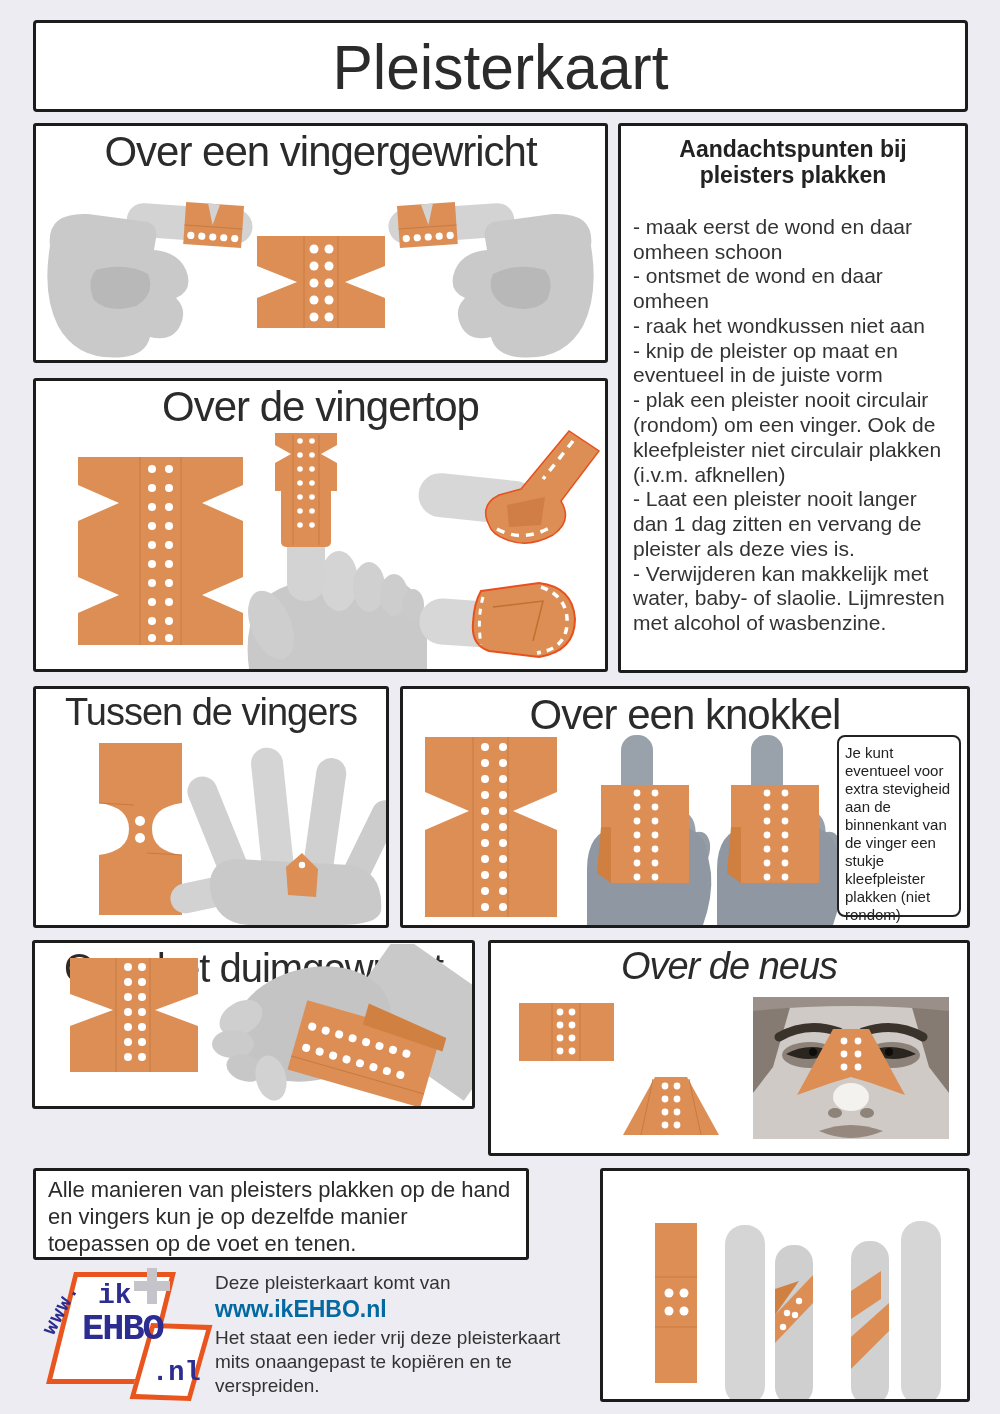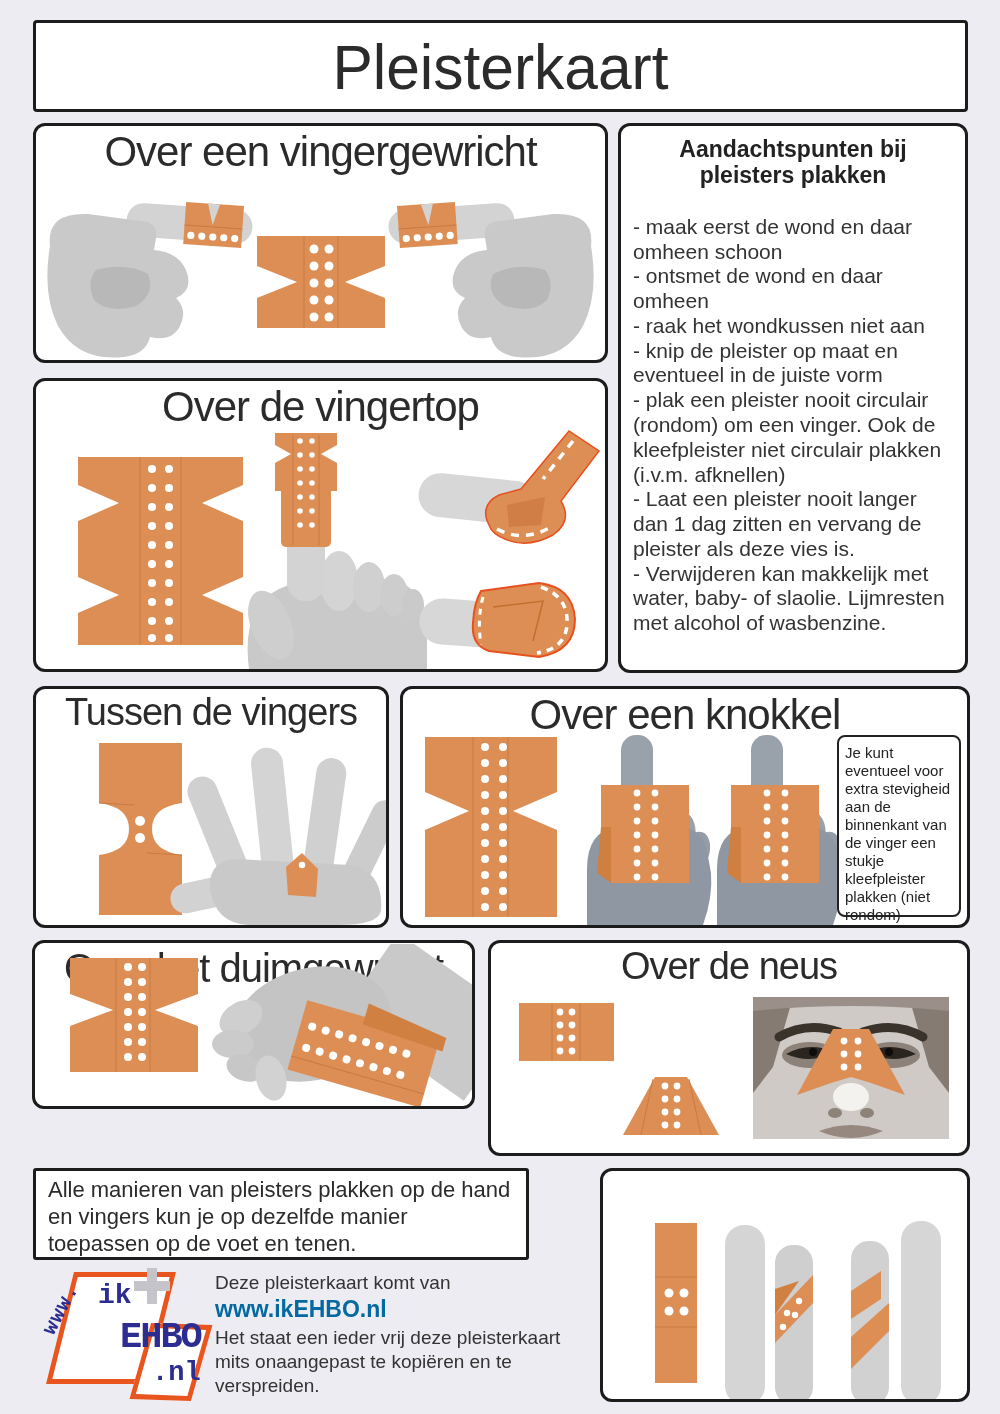--- a/index.html
+++ b/index.html
@@ -1,33 +1,33 @@
 <!DOCTYPE html>
 <html><head>
 <meta charset="utf-8">
 <style>
   * { margin:0; padding:0; box-sizing:border-box; }
   html,body { background:#ececf2; font-family:"Liberation Sans", sans-serif; }
   #canvas { position:relative; width:1000px; height:1414px; background:#ececf2; overflow:hidden; margin:0 auto;padding-left:19px; }
-  .box { position:absolute; background:#fff; border:3px solid #1c1c1c; border-radius:12px; overflow:hidden; }
+  .box { position:absolute; background:#fff; border:3px solid #1c1c1c; border-radius:3px; overflow:hidden; }
   .sec-h { text-align:center; color:#2b2b2b; line-height:1.05; margin-top:4px; letter-spacing:-1px; white-space:nowrap; }
   .art { position:absolute; left:0; bottom:0; }
 
   
   #title-box { left:33px; top:20px; width:935px; height:92px; border-radius:4px; }
   #title-box .t { font-size:63px; text-align:center; margin-top:8px; color:#2b2b2b; letter-spacing:0; transform:scaleX(.96); }
 
   
   #sec-vingergewricht { left:33px; top:123px; width:575px; height:240px; }
   #sec-vingertop      { left:33px; top:378px; width:575px; height:294px; }
   #notes-panel        { left:618px; top:123px; width:350px; height:550px; }
   #sec-tussen         { left:33px; top:686px; width:356px; height:242px; }
   #sec-knokkel        { left:400px; top:686px; width:570px; height:242px; }
   #sec-duim           { left:32px; top:940px; width:443px; height:169px; }
-  #sec-neus           { left:488px; top:940px; width:482px; height:216px; }
+  #sec-neus           { left:488px; top:940px; width:482px; height:216px;font-style:italic; }
   #footer-note-box    { left:33px; top:1168px; width:496px; height:92px; border-radius:3px; }
   #sec-vinger         { left:600px; top:1168px; width:370px; height:234px; }
 
   .h42 { font-size:42px; }
   .h40 { font-size:40px; }
   .h38 { font-size:38px; }
 
   
   #notes-panel { padding:10px 12px; }
   #notes-panel .nh { font-weight:bold; font-size:23px; text-align:center; color:#222; line-height:1.15; margin-bottom:26px; }
@@ -46,21 +46,21 @@
   #credits .clink { font-size:23px; font-weight:bold; color:#0369a1; margin:2px 0 3px; }
   #credits .c2 { font-size:19px; line-height:1.25; }
 
   #logo { position:absolute; left:38px; top:1266px; width:175px; height:140px; }
   .para { position:absolute; background:#fff; border:5px solid #e8551e; transform:skewX(-14deg); }
   #logo-para-big { left:22px; top:6px; width:102px; height:112px; }
   #logo-para-small { left:102px; top:58px; width:62px; height:76px; transform:skewX(-14deg) rotate(2deg); }
   #logo .ltxt { position:absolute; color:#2d2d91; font-family:"Liberation Mono", monospace; font-weight:bold; z-index:3; }
   #logo-www { left:-4px; top:32px; font-size:21px; transform:rotate(-62deg); letter-spacing:1px; }
   #logo-ik { left:60px; top:14px; font-size:28px; }
-  #logo-ehbo { left:44px; top:50px; font-size:37px; letter-spacing:-2px;margin-left:38px; }
+  #logo-ehbo { left:44px; top:42px; font-size:37px; letter-spacing:-2px; }
   #logo-nl { left:114px; top:92px; font-size:27px; }
   #logo-plus { position:absolute; left:96px; top:2px; width:36px; height:36px; z-index:2; }
   #logo-plus .pv { position:absolute; left:13px; top:0; width:10px; height:36px; background:#c4c4ca; }
   #logo-plus .ph { position:absolute; left:0; top:13px; width:36px; height:10px; background:#c4c4ca; }
 </style>
 </head>
 <body>
 
 <div id="canvas">
 

